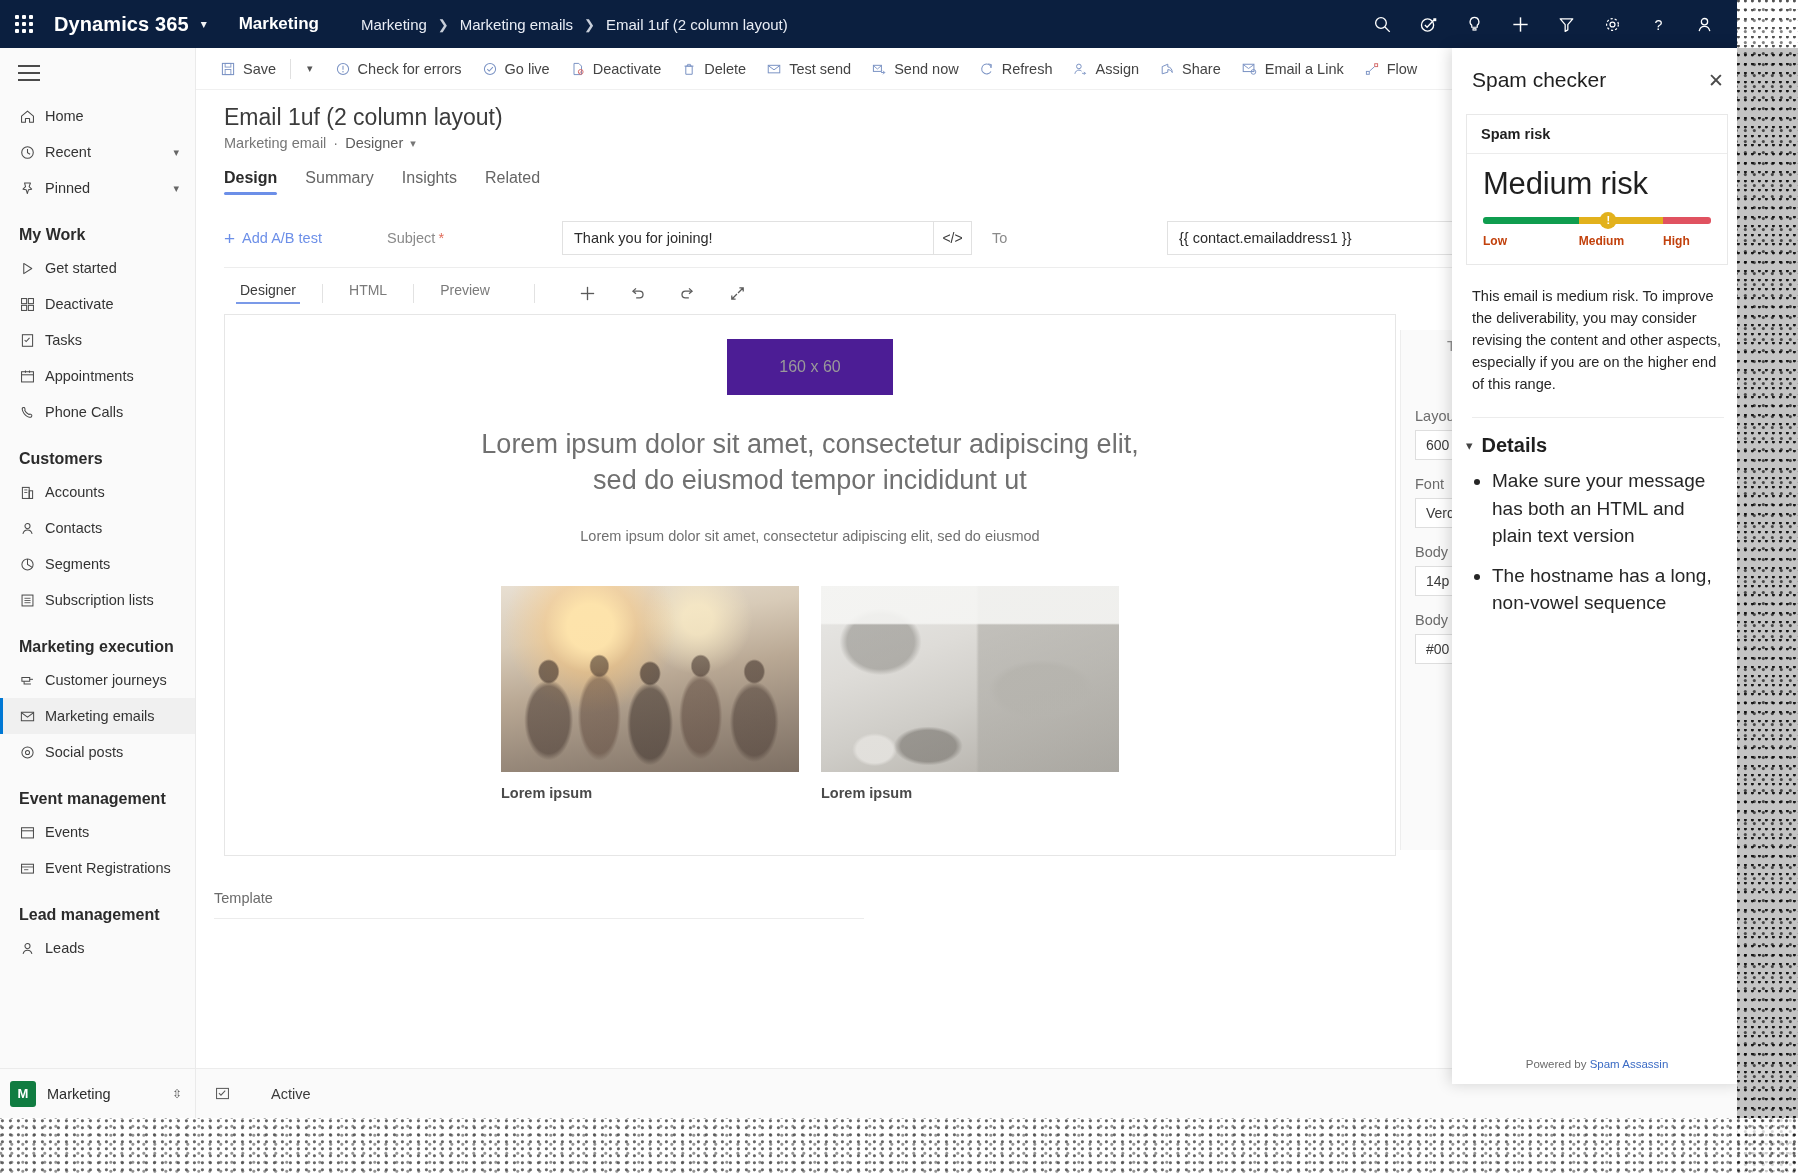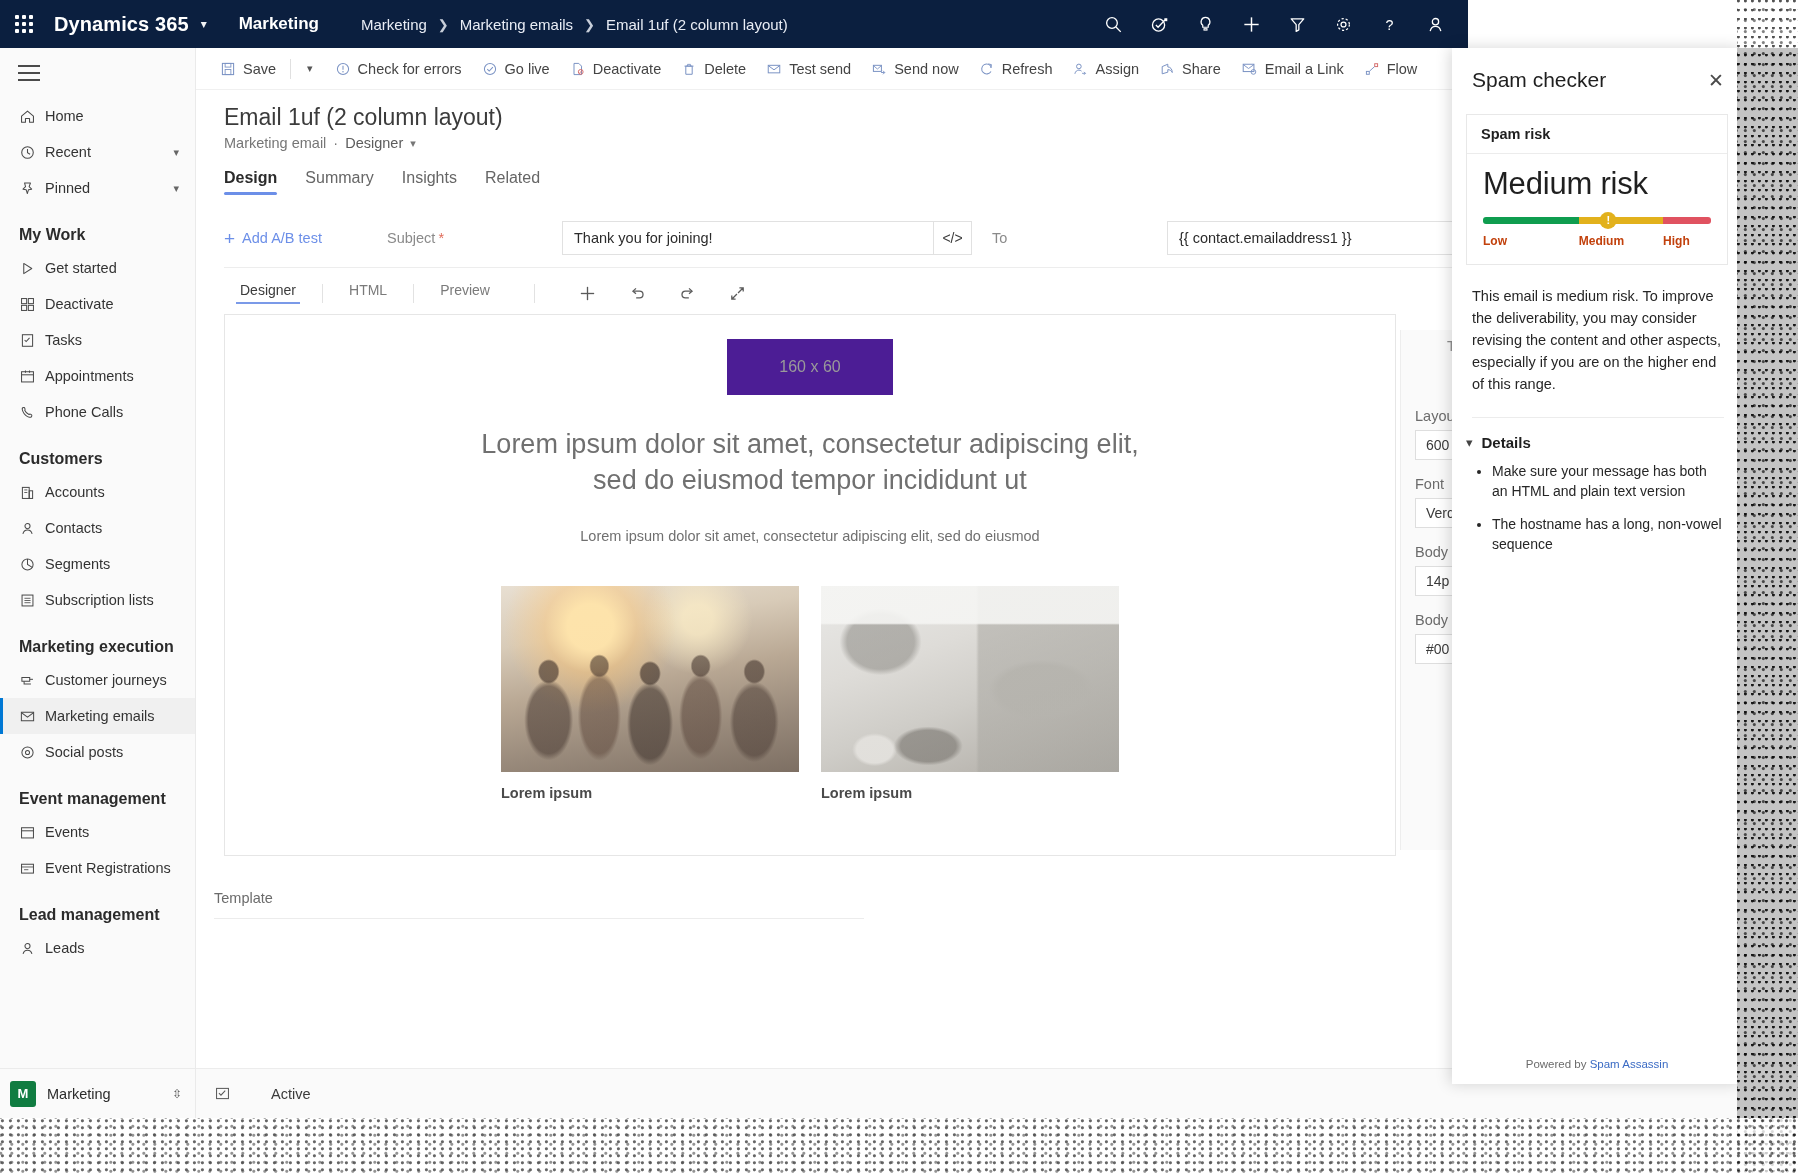--- a/index.html
+++ b/index.html
@@ -7,21 +7,21 @@
     margin: 0; padding: 0;
     width: 1798px; height: 1174px;
     background: #ffffff;
     font-family: "Liberation Sans", sans-serif;
     overflow: hidden;
   }
   #root { position: relative; width: 1798px; height: 1174px; background:#ffffff; }
 
   
   .topnav {
-    position:absolute; top:0; left:0; width:1468px; height:48px;
+    position:absolute; top:0; left:0; width:1737px; height:48px;
     background:#0b1f3f; display:flex; align-items:center; color:#fff;
   }
   .waffle { width:48px; display:flex; align-items:center; justify-content:center; cursor:pointer; }
   .waffle-grid { display:grid; grid-template-columns: repeat(3,4px); grid-template-rows: repeat(3,4px); gap:3px; }
   .waffle-grid i { width:4px; height:4px; background:#fff; border-radius:1px; display:block; }
   .brand { font-size:20px; font-weight:700; letter-spacing:.1px; margin-left:6px; }
   .brand-caret { margin-left:12px; font-size:12px; opacity:.95; }
   .app-name { margin-left:32px; font-size:17px; font-weight:600; }
   .crumbs { margin-left:42px; display:flex; align-items:center; font-size:15px; color:#e9edf5; }
   .crumbs .sep { margin:0 11px; font-size:13px; opacity:.85; }
@@ -238,23 +238,23 @@
     width:17px; height:17px; border-radius:50%; background:#e2b11c;
     display:flex; align-items:center; justify-content:center;
     color:#fff; font-size:11px; font-weight:700; line-height:1;
   }
   .gauge-lbls { display:flex; margin-top:6px; font-size:12px; color:#c2410c; font-weight:600; }
   .gl-low { flex:0 0 42%; } .gl-med { flex:0 0 37%; } .gl-high { flex:1; }
   .spam-desc { padding:20px 18px 0 20px; font-size:14.5px; color:#262626; line-height:1.52; }
   .spam-div { margin:22px 18px 0 20px; height:1px; background:#ececec; }
   .details-hd { display:flex; align-items:center; padding:16px 0 0 14px; cursor:pointer; }
   .details-caret { color:#444; font-size:13px; margin-right:9px; }
-  .details-title { font-size:15px; font-weight:600; color:#1f1f1f; }
+  .details-title { font-size:20px; font-weight:600; color:#1f1f1f; }
   .details-list { margin:10px 0 0 0; padding:0 18px 0 40px; }
-  .details-list li { font-size:14px; color:#262626; line-height:1.45; margin-bottom:12px; }
+  .details-list li { font-size:19px; color:#262626; line-height:1.45; margin-bottom:12px; }
   .spam-ft { margin-top:auto; padding:0 0 14px 0; text-align:center; font-size:11.5px; color:#6b6b6b; }
   .spam-ft a { color:#3b6bc4; text-decoration:none; cursor:pointer; }
 
   
   .speckle-r { position:absolute; top:0; left:1737px; width:61px; height:1174px;
     background: radial-gradient(circle at 20% 10%, rgba(0,0,0,.9) 0 1px, transparent 2px) 0 0/7px 9px,
                 radial-gradient(circle at 70% 60%, rgba(0,0,0,.65) 0 1px, transparent 2px) 2px 3px/9px 11px;
     background-color:#fff; opacity:.75; }
   .speckle-b { position:absolute; top:1118px; left:0; width:1798px; height:56px;
     background: radial-gradient(circle at 30% 40%, rgba(0,0,0,.85) 0 1px, transparent 2px) 0 0/8px 7px,

